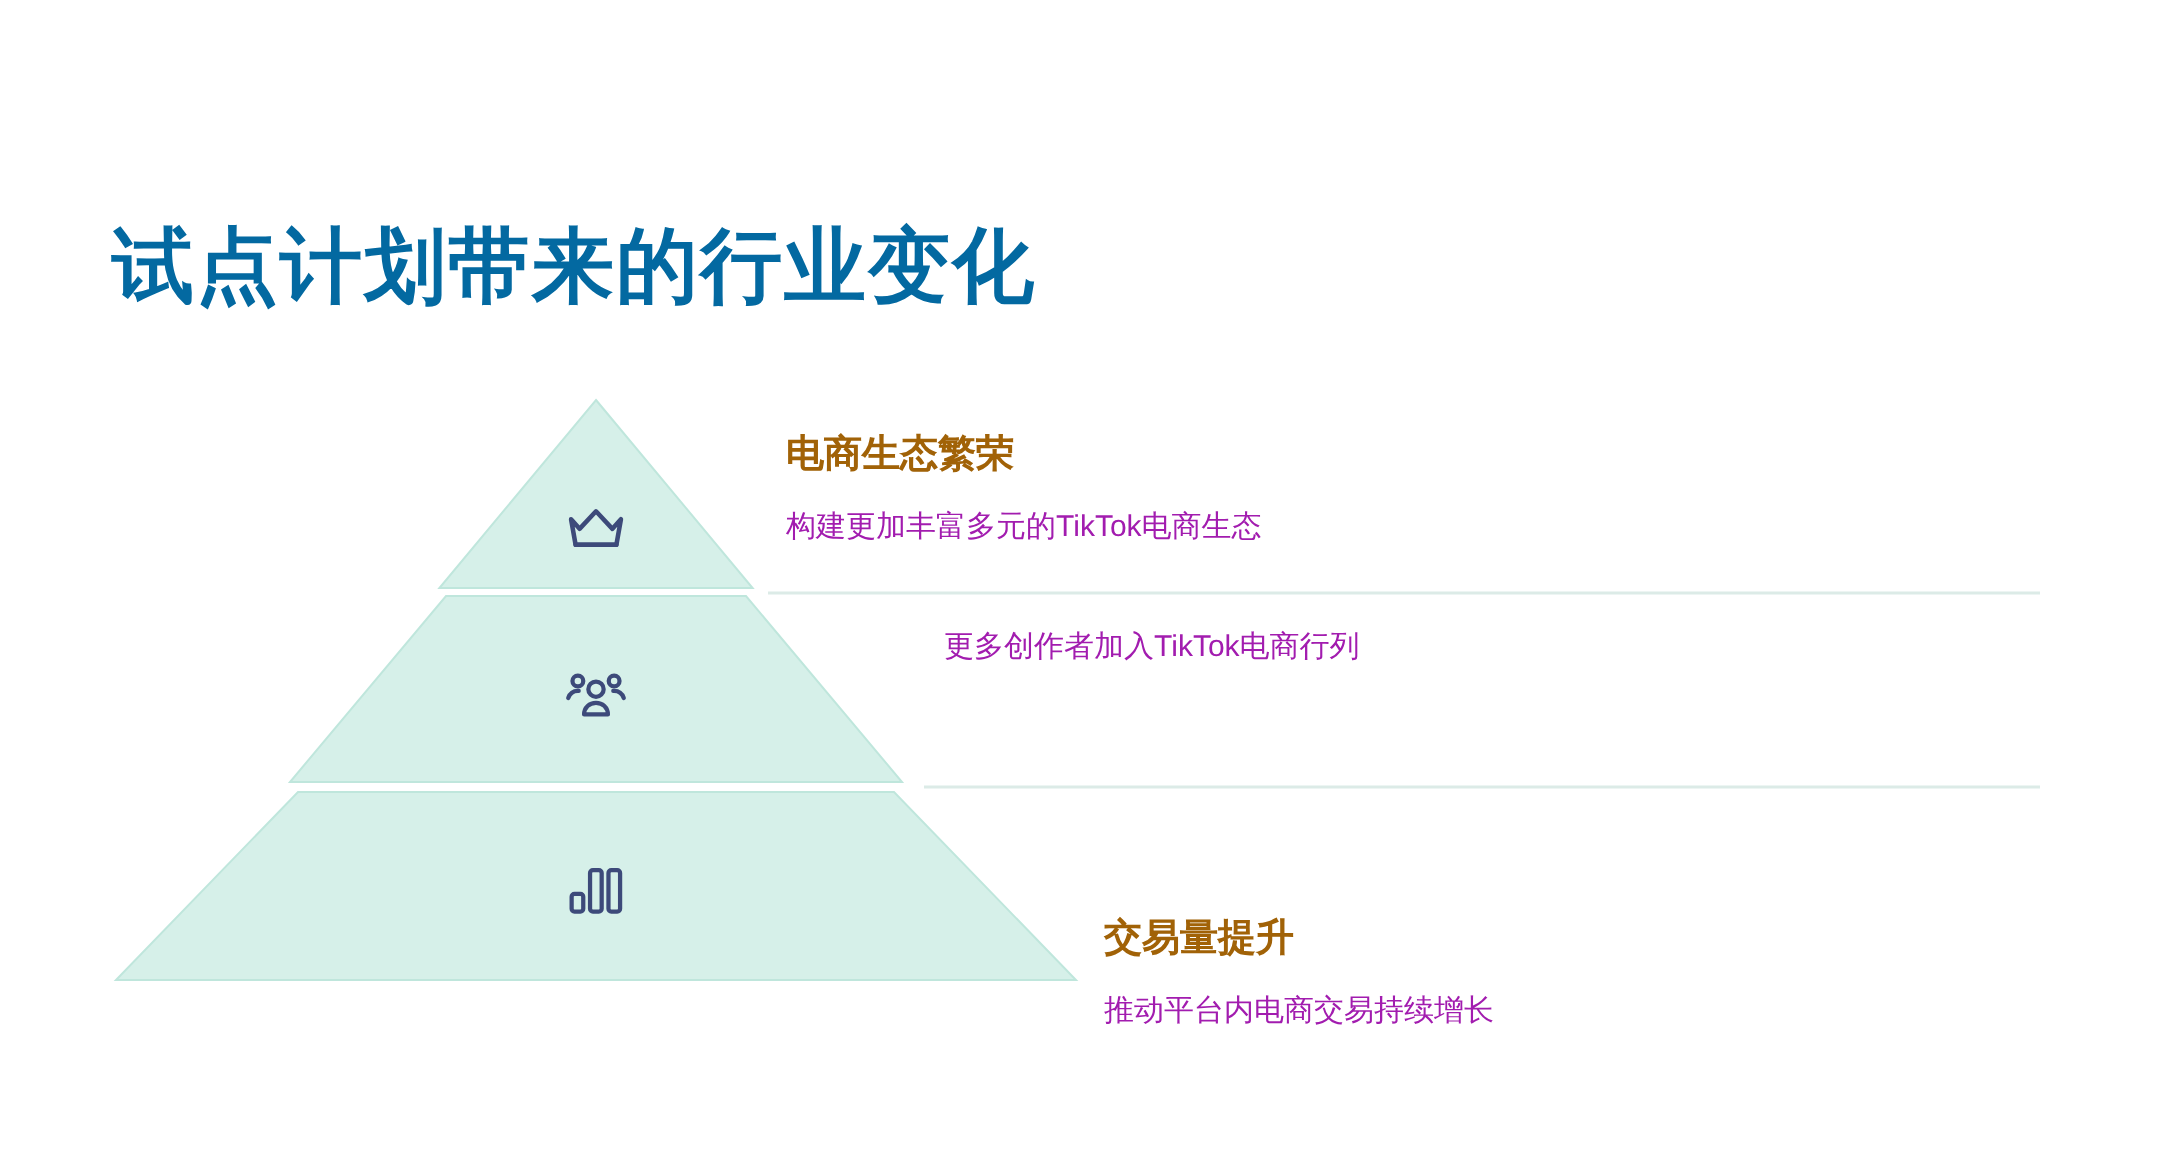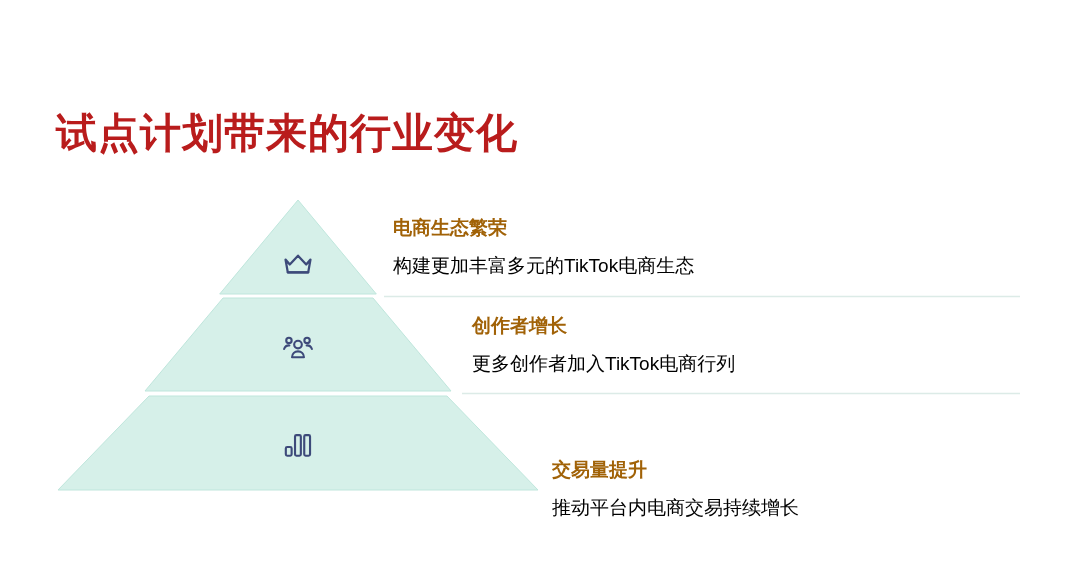--- a/index.html
+++ b/index.html
@@ -18,21 +18,21 @@
     position: absolute;
     inset: 0;
     background: #ffffff;
   }
   .page-title {
     position: absolute;
     left: 56px;
     top: 109px;
     font-size: 41px;
     font-weight: bold;
-    color: #b91c1c;
+    color: #0369a1;
     letter-spacing: 1px;
     line-height: 1.18;
     white-space: nowrap;
   }
   .pyramid-svg {
     position: absolute;
     left: 0;
     top: 0;
     width: 1080px;
     height: 581px;
@@ -57,23 +57,23 @@
     white-space: nowrap;
   }
   .tier-text .tier-heading {
     font-size: 19px;
     font-weight: bold;
     color: #a16207;
     line-height: 1.3;
     margin: 0 0 13px 0;
   }
   .tier-text .tier-desc {
-    font-size: 19px;
+    font-size: 15px;
     font-weight: normal;
-    color: #000000;
+    color: #a21caf;
     line-height: 1.3;
     margin: 0;
   }
   .text-tier-1 { left: 393px; top: 216px; }
   .text-tier-2 { left: 472px; top: 314px; }
   .text-tier-3 { left: 552px; top: 412px; margin-top: 46px; }
 </style>
 </head>
 <body>
 
@@ -118,21 +118,20 @@
       <rect x="16.4" y="5.0" width="4.1" height="14.6" rx="1"></rect>
     </svg>
   </div>
 
   <div class="tier-text text-tier-1">
     <p class="tier-heading">电商生态繁荣</p>
     <p class="tier-desc">构建更加丰富多元的TikTok电商生态</p>
   </div>
 
   <div class="tier-text text-tier-2">
-    <p class="tier-heading">创作者增长</p>
     <p class="tier-desc">更多创作者加入TikTok电商行列</p>
   </div>
 
   <div class="tier-text text-tier-3">
     <p class="tier-heading">交易量提升</p>
     <p class="tier-desc">推动平台内电商交易持续增长</p>
   </div>
 
 </div>
 

